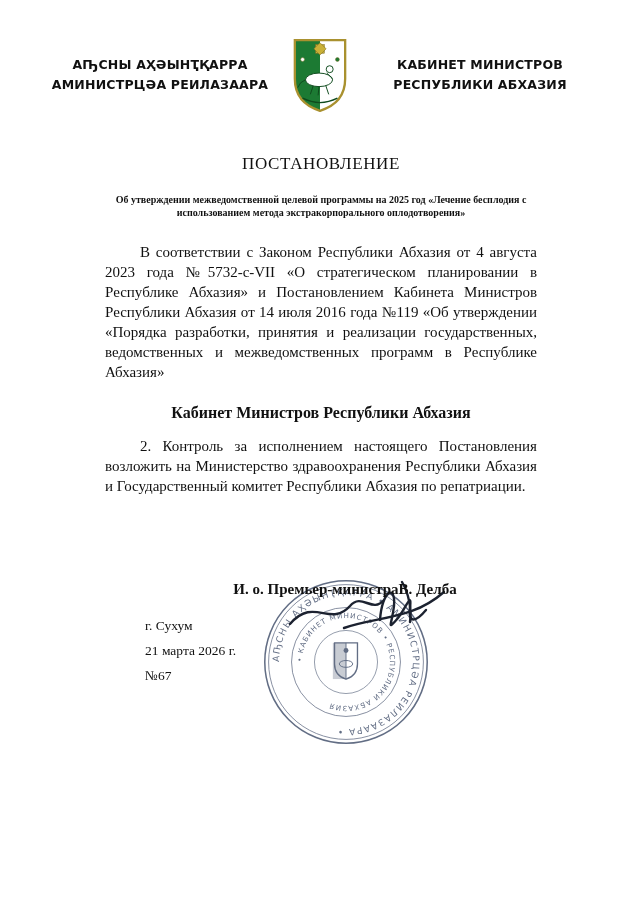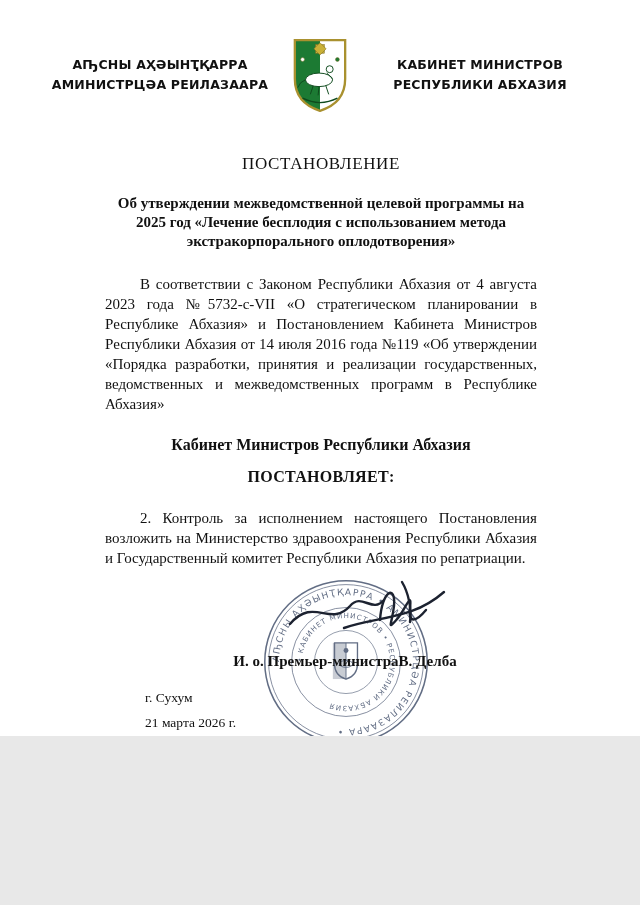--- a/index.html
+++ b/index.html
@@ -1,19 +1,19 @@
 <!DOCTYPE html>
 <html><head>
 <meta charset="utf-8">
 <style>
   * { margin:0; padding:0; box-sizing:border-box; }
   html,body { background:#e8e8e8; }
   .page {
     position:relative;
-    width:640px; height:736px;
+    width:640px; height:905px;
     margin:0 auto;
     background:#ffffff;
     font-family:"Liberation Serif","DejaVu Serif",serif;
     color:#111111;
     overflow:hidden;
   }
   
   .letterhead {
     display:flex;
     align-items:center;
@@ -36,21 +36,21 @@
   .doc-title {
     text-align:center;
     font-size:17px;
     font-weight:normal;
     letter-spacing:0.6px;
     margin:40px 0 20px;
   }
   .doc-subject {
     text-align:center;
     font-weight:bold;
-    font-size:15px;
+    font-size:10px;
     line-height:1.28;
     margin:0 auto 22px;
     max-width:450px;
   }
   .par {
     font-size:15px;
     line-height:1.34;
     text-align:justify;
     text-indent:35px;
   }
@@ -142,21 +142,20 @@
 
   <main class="doc-main">
     <h1 class="doc-title">ПОСТАНОВЛЕНИЕ</h1>
 
     <p class="doc-subject">Об утверждении межведомственной целевой программы на 2025 год «Лечение бесплодия с использованием метода экстракорпорального оплодотворения»</p>
 
     <p class="par">В соответствии с Законом Республики Абхазия от 4 августа 2023 года №5732-с-VII «О стратегическом планировании в Республике Абхазия» и Постановлением Кабинета Министров Республики Абхазия от 14 июля 2016 года №119 «Об утверждении «Порядка разработки, принятия и реализации государственных, ведомственных и межведомственных программ в Республике Абхазия»</p>
 
     <p class="center-bold authority">Кабинет Министров Республики Абхазия</p>
 
-    <p class="center-bold resolves">ПОСТАНОВЛЯЕТ:</p>
 
     <p class="par">2. Контроль за исполнением настоящего Постановления возложить на Министерство здравоохранения Республики Абхазия и Государственный комитет Республики Абхазия по репатриации.</p>
   </main>
 
   <div class="sig-row">
     <span>И. о. Премьер-министра</span>
     <span>В. Делба</span>
   </div>
 
   <div class="doc-footer">

